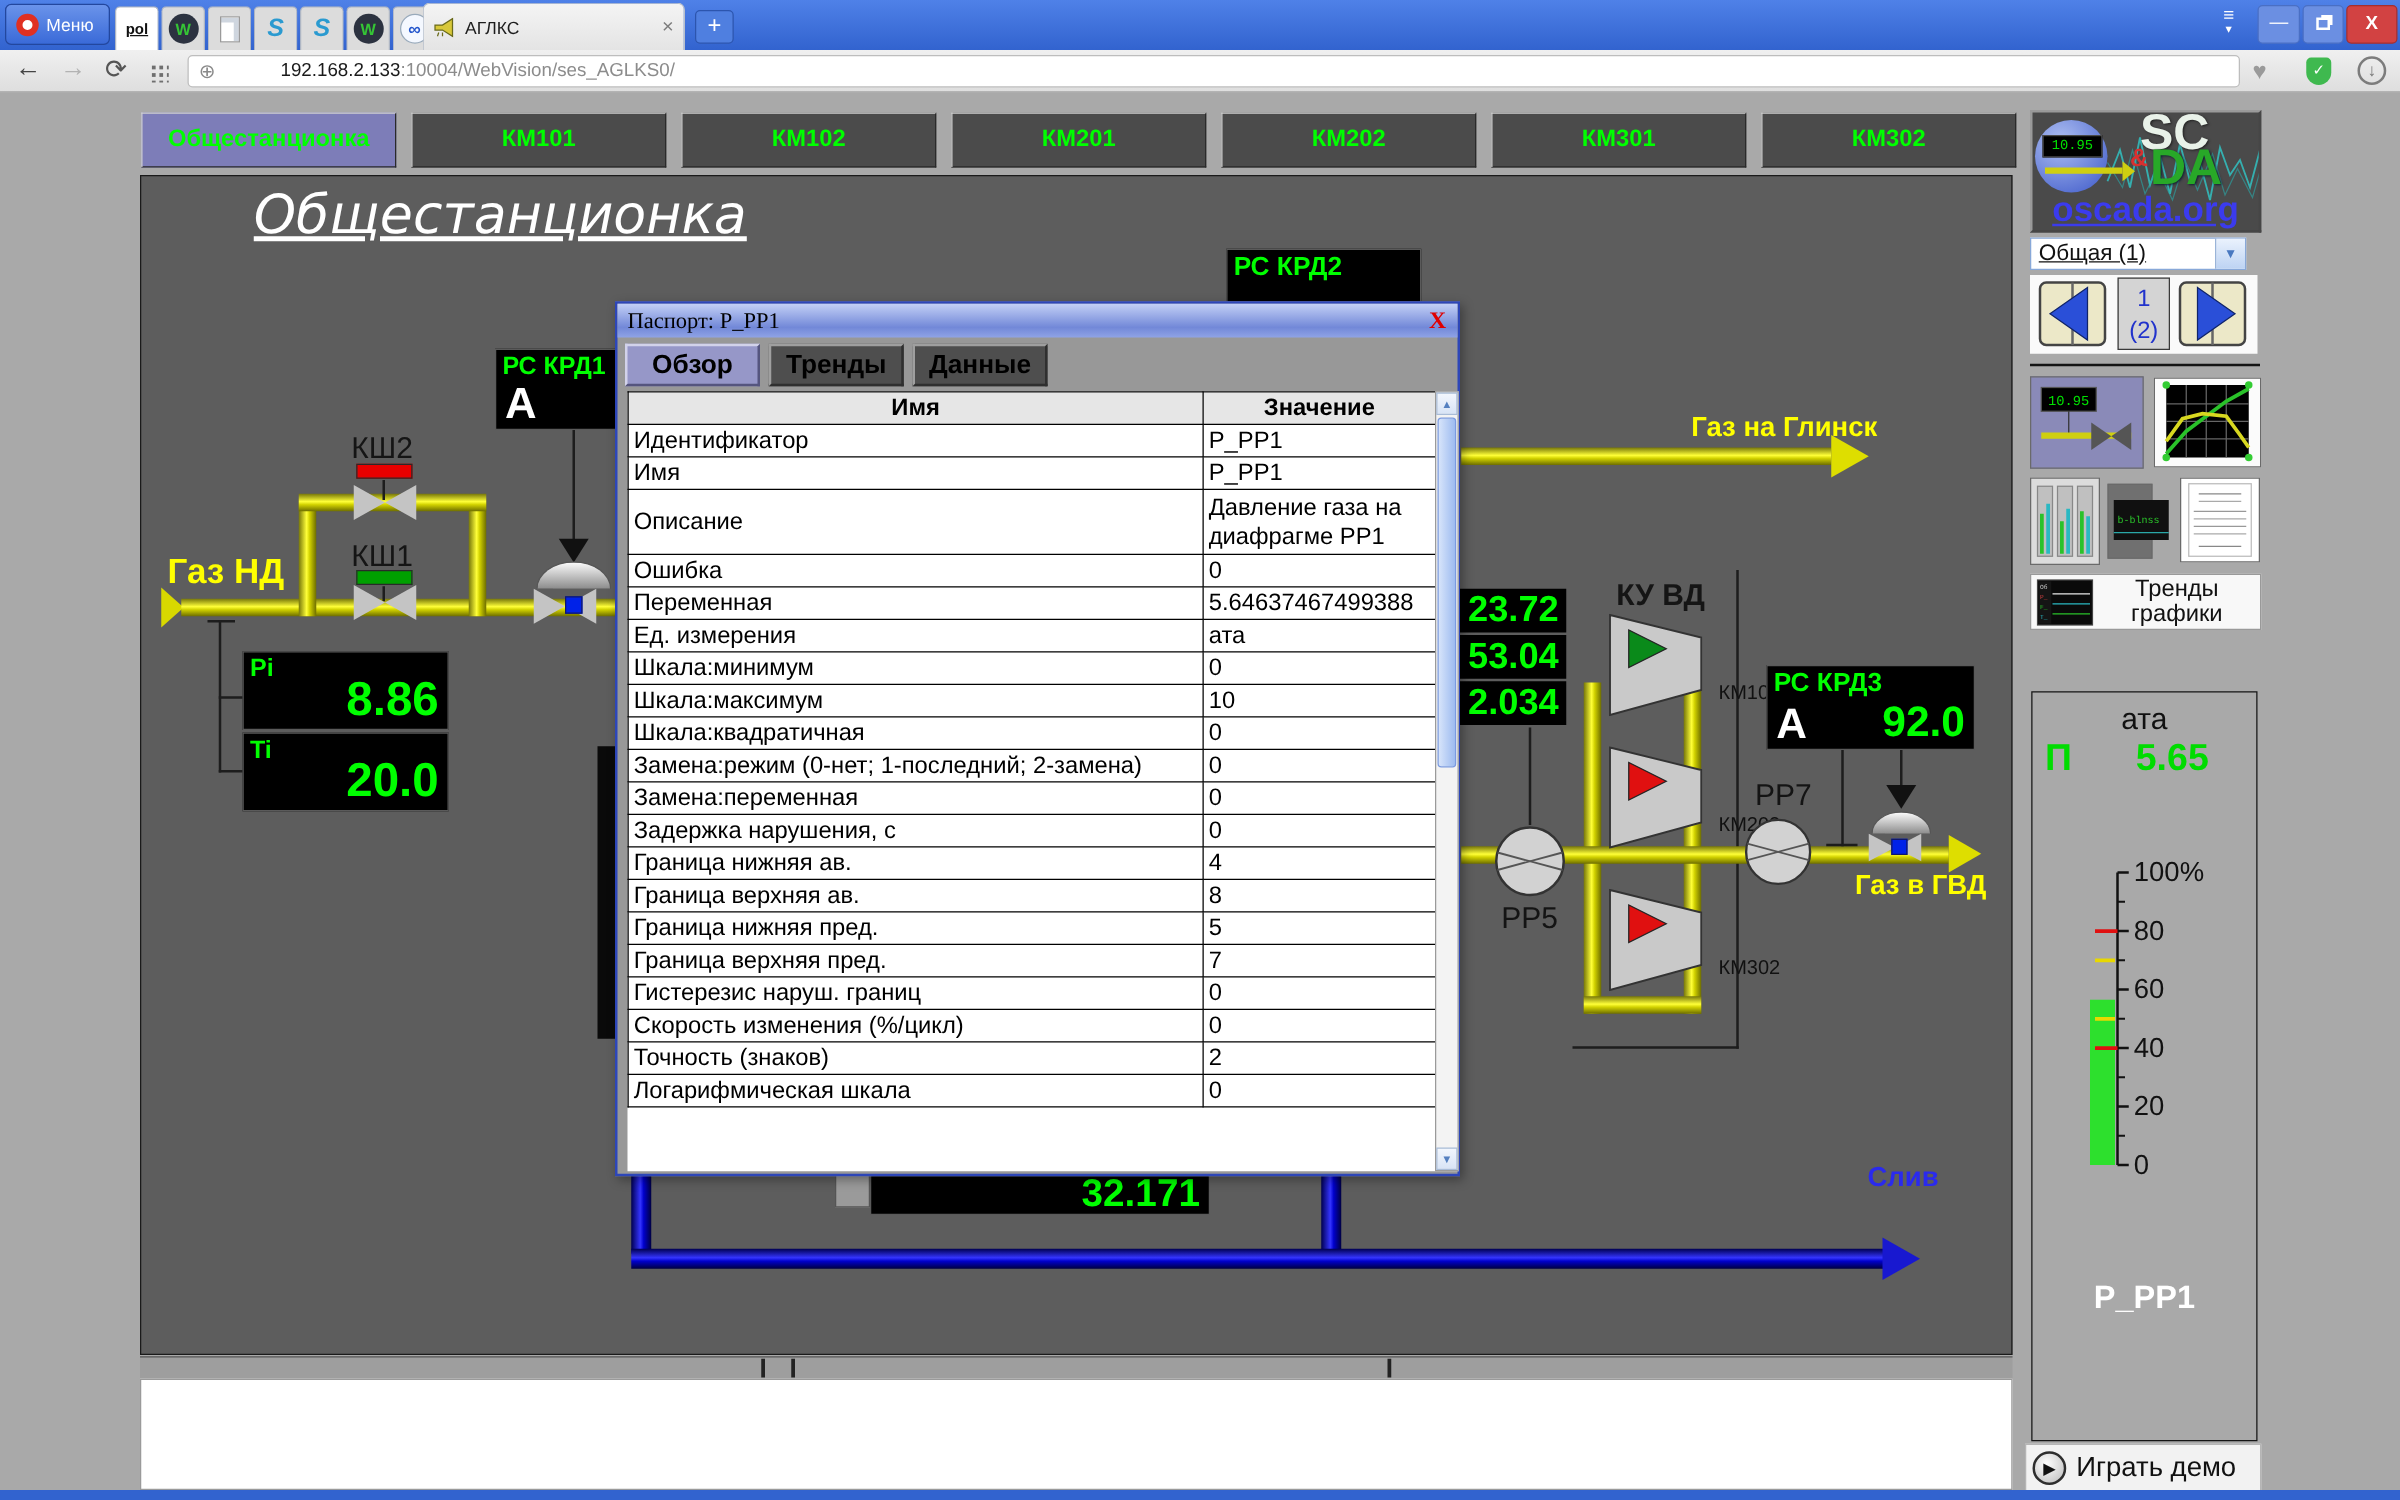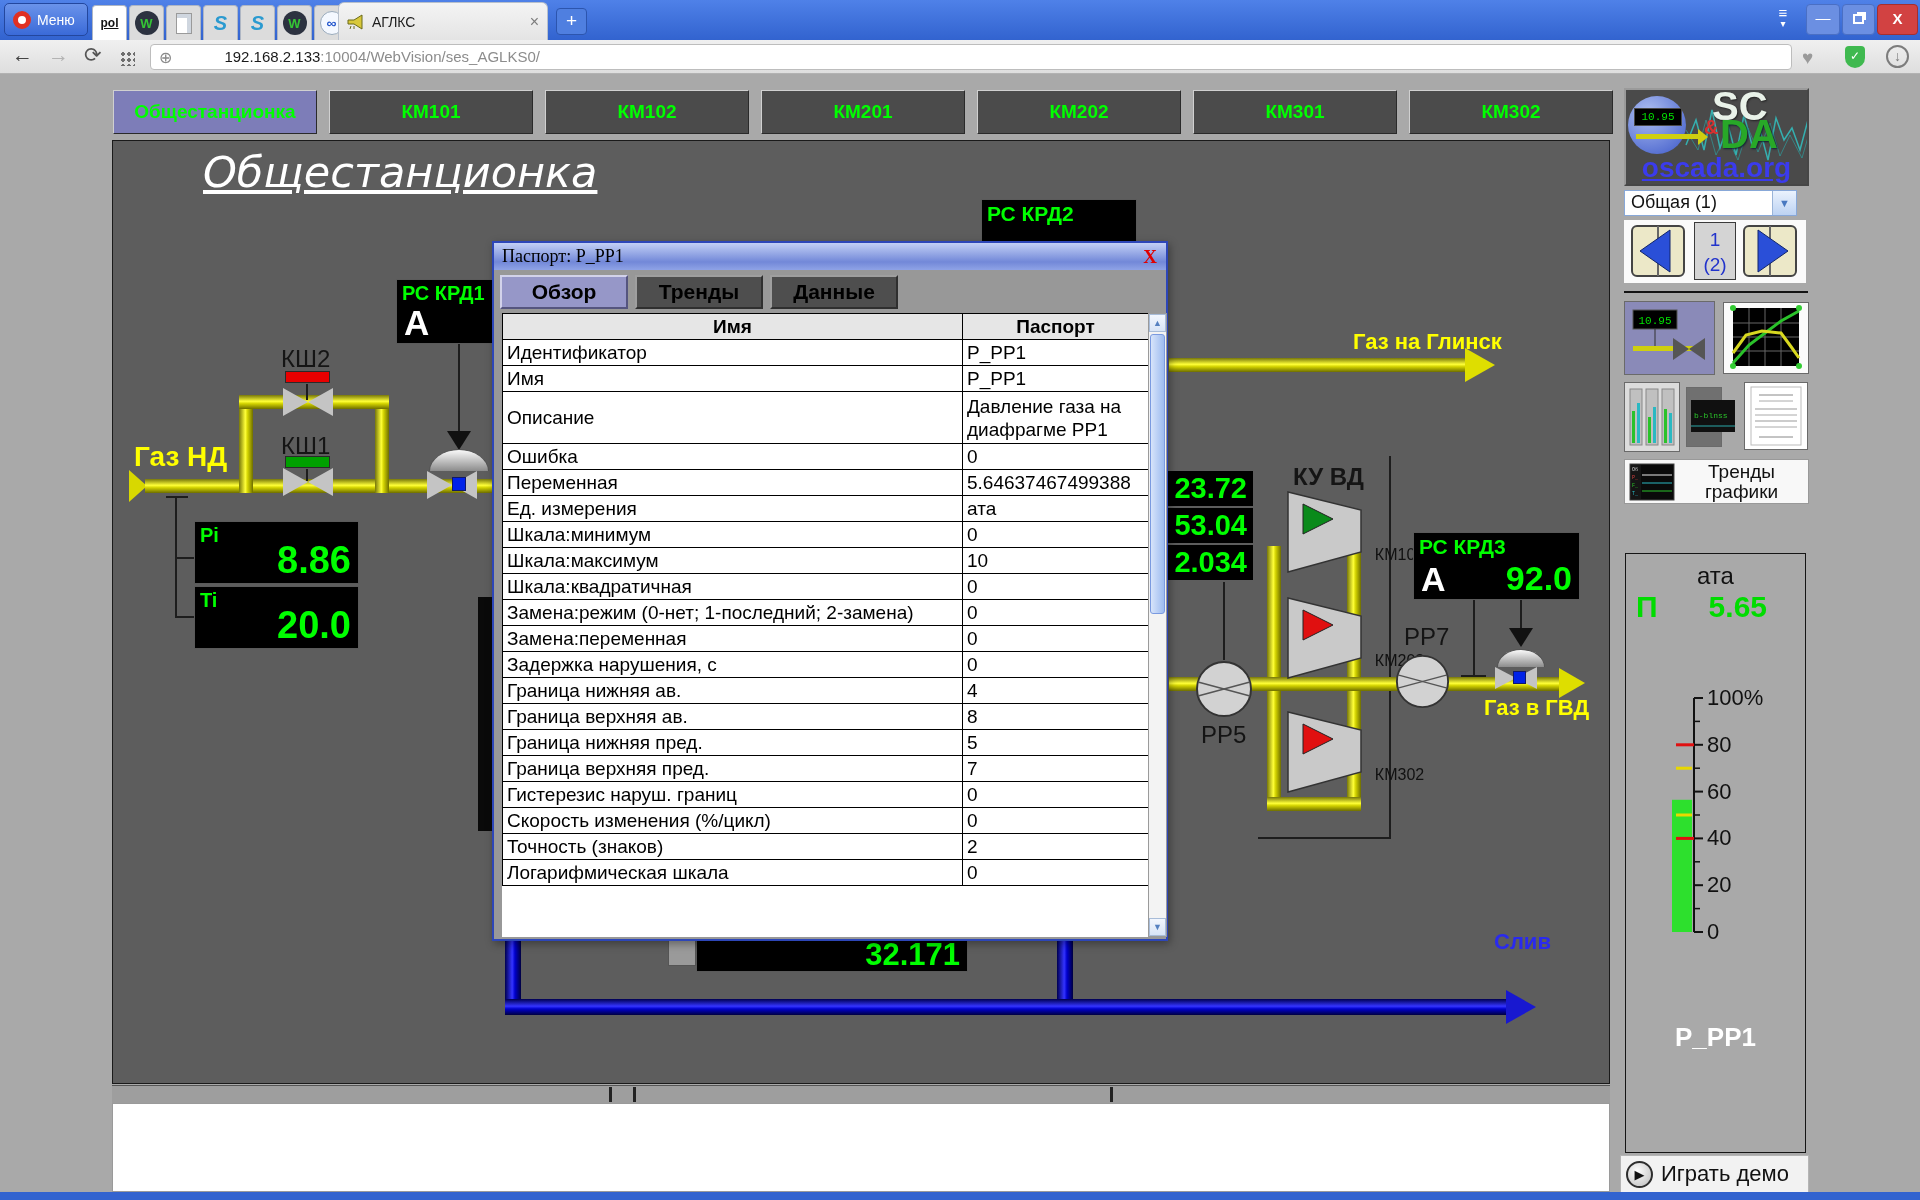--- a/index.html
+++ b/index.html
@@ -100,21 +100,21 @@
   .rrlabel { position:absolute; color:#141414; font-size:24px; }
 
   
   .dialog { position:absolute; left:492px; top:241px; width:676px; height:700px; background:#989898;
             border:2px solid #2d46b8; z-index:20; box-shadow:2px 3px 8px rgba(0,0,0,.35); }
   .dlg-title { position:absolute; left:0; top:0; width:100%; height:27px;
             background:linear-gradient(180deg,#c3d0f6,#7288d8 70%,#8fa3e6); display:flex; align-items:center; }
   .dlg-title .t { flex:1; padding-left:8px; font-family:"Liberation Serif", serif; font-size:18px; color:#000; }
   .dlg-title .x { padding-right:9px; font-family:"Liberation Serif", serif; font-size:19px; font-weight:bold; color:#e00000; }
   .dlg-tabs { position:absolute; left:6px; top:32px; display:flex; gap:7px; }
-  .dtab { width:128px; height:34px; display:flex; align-items:center; justify-content:center;
+  .dtab { width:108px; height:34px; display:flex; align-items:center; justify-content:center;
           font-weight:bold; font-size:21px; color:#000; background:#4e4e4e;
           border:2px solid; border-color:#9f9f9f #2f2f2f #2f2f2f #9f9f9f; }
   .dtab.active { background:#9697c8; border-color:#d2d2ea #55557e #55557e #d2d2ea; }
   .dlg-tablewrap { position:absolute; left:8px; top:70px; width:646px; height:624px; background:#fff; }
   table.ptable { border-collapse:collapse; table-layout:fixed; width:646px; }
   .ptable th, .ptable td { border:1px solid #000; overflow:hidden; }
   .ptable th { height:26px; background:#e6e6e6; font-size:19px; font-weight:bold; color:#000; text-align:center; }
   .ptable td { height:26px; font-size:19px; color:#000; padding:0 4px; line-height:23px; vertical-align:middle; white-space:nowrap; }
   .ptable tr.tall td { height:52px; white-space:normal; word-break:break-word; line-height:23px; }
   .ptable td.v { word-break:break-all; }
@@ -134,21 +134,21 @@
                color:#00e000; font-size:11px; text-align:center; line-height:16px; font-family:"Liberation Mono", monospace; }
   .logo-line { position:absolute; left:10px; top:44px; width:62px; height:5px; background:#cfcf10; }
   .logo-linearr { position:absolute; left:72px; top:39px; width:0; height:0; border-top:8px solid transparent; border-bottom:8px solid transparent; border-left:10px solid #cfcf10; }
   .logo-sc { position:absolute; left:86px; top:-6px; font-size:40px; font-weight:bold; color:#e9f2e9; text-shadow:1px 1px 2px #222; }
   .logo-amp { position:absolute; left:78px; top:26px; font-size:20px; font-weight:bold; color:#d83030; }
   .logo-da { position:absolute; left:94px; top:22px; font-size:40px; font-weight:bold; color:#28a828; text-shadow:1px 1px 2px #123; }
   .logo-site { position:absolute; left:0; bottom:0; width:100%; text-align:center; font-size:28px; font-weight:bold;
                color:#3b3bed; text-decoration:underline; }
 
   .groupsel { left:1624px; top:190px; width:173px; height:26px; background:#fff; border:1px solid #88a8d8; display:flex; }
-  .groupsel .gtext { flex:1; font-size:18px; color:#111; padding:1px 0 0 6px; }
+  .groupsel .gtext { flex:1; font-size:18px; color:#111; padding:1px 0 0 6px;text-decoration:underline; }
   .groupsel .garrow { width:24px; background:linear-gradient(180deg,#eaf2fd,#bdd3f3); border-left:1px solid #9ab4d8;
                color:#4878c0; font-size:11px; text-align:center; line-height:24px; }
 
   .pager { left:1624px; top:220px; width:182px; height:63px; background:#fafafa; }
   .pgbtn { position:absolute; top:2px; width:64px; height:58px; }
   .pgind { position:absolute; left:70px; top:2px; width:42px; height:58px; background:#d4d4d4; border:1px solid #3a3a3a;
            color:#2233cc; font-size:19px; text-align:center; line-height:25px; padding-top:4px; }
   .divider { left:1624px; top:291px; width:184px; height:2px; background:#141414; }
 
   .thumb { position:absolute; border:1px solid #6a6a6a; }
@@ -404,21 +404,21 @@
       </div>
     <div class="dlg-tablewrap">
       <table class="ptable">
         <colgroup>
             <col style="width:460px">
             <col style="width:186px">
           </colgroup>
         <thead>
           <tr>
             <th>Имя</th>
-            <th>Паспорт</th>
+            <th>Значение</th>
           </tr>
         </thead>
         <tbody id="ptable-body">
             <tr>
               <td>Идентификатор</td>
               <td class="v">P_PP1</td>
             </tr>
             <tr>
               <td>Имя</td>
               <td class="v">P_PP1</td>

